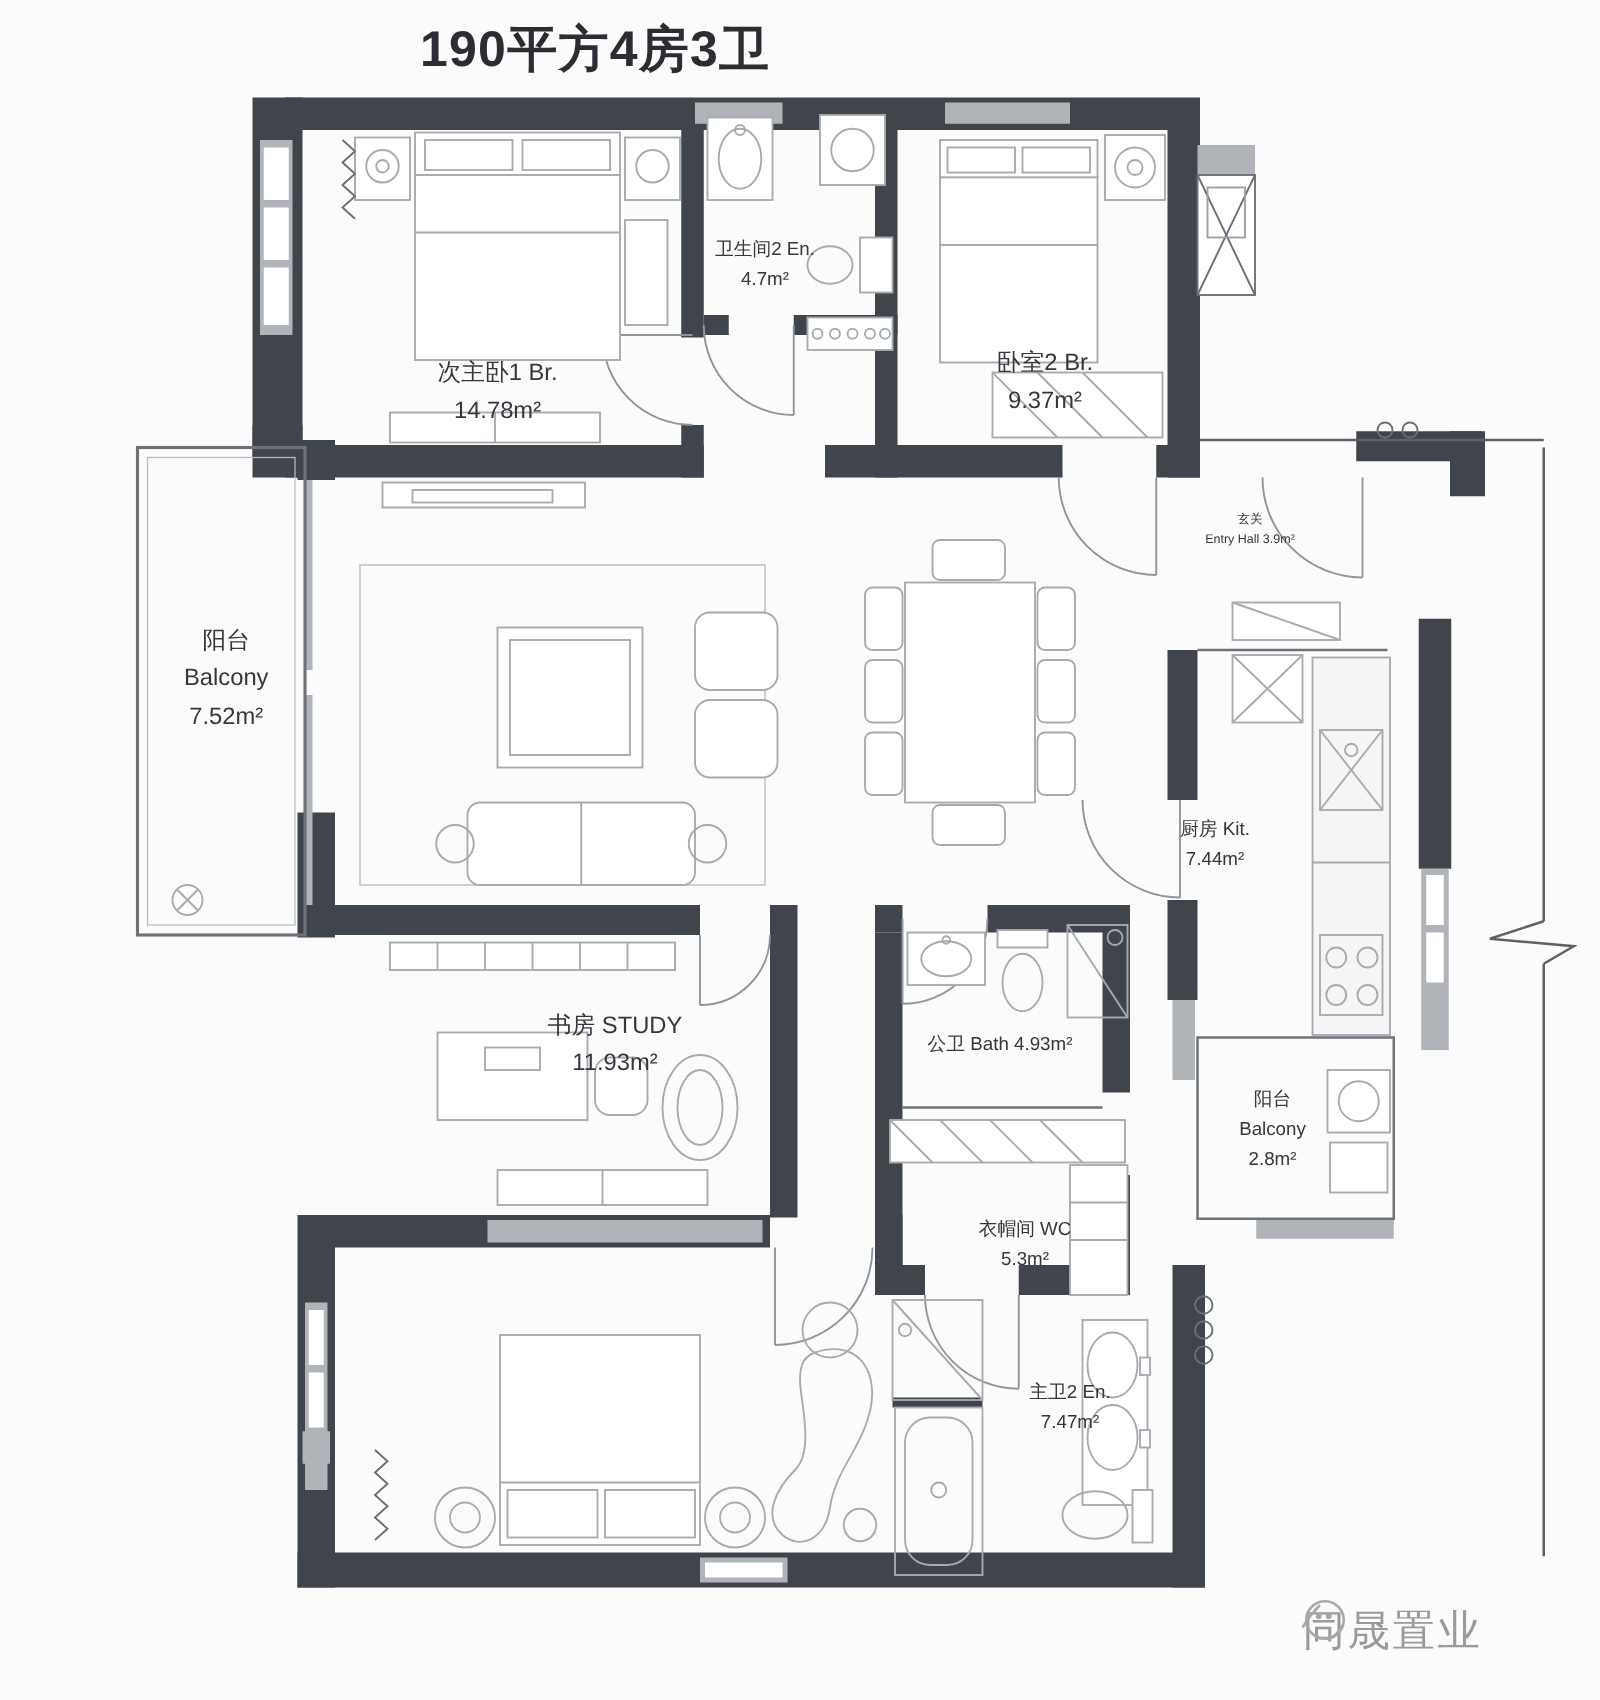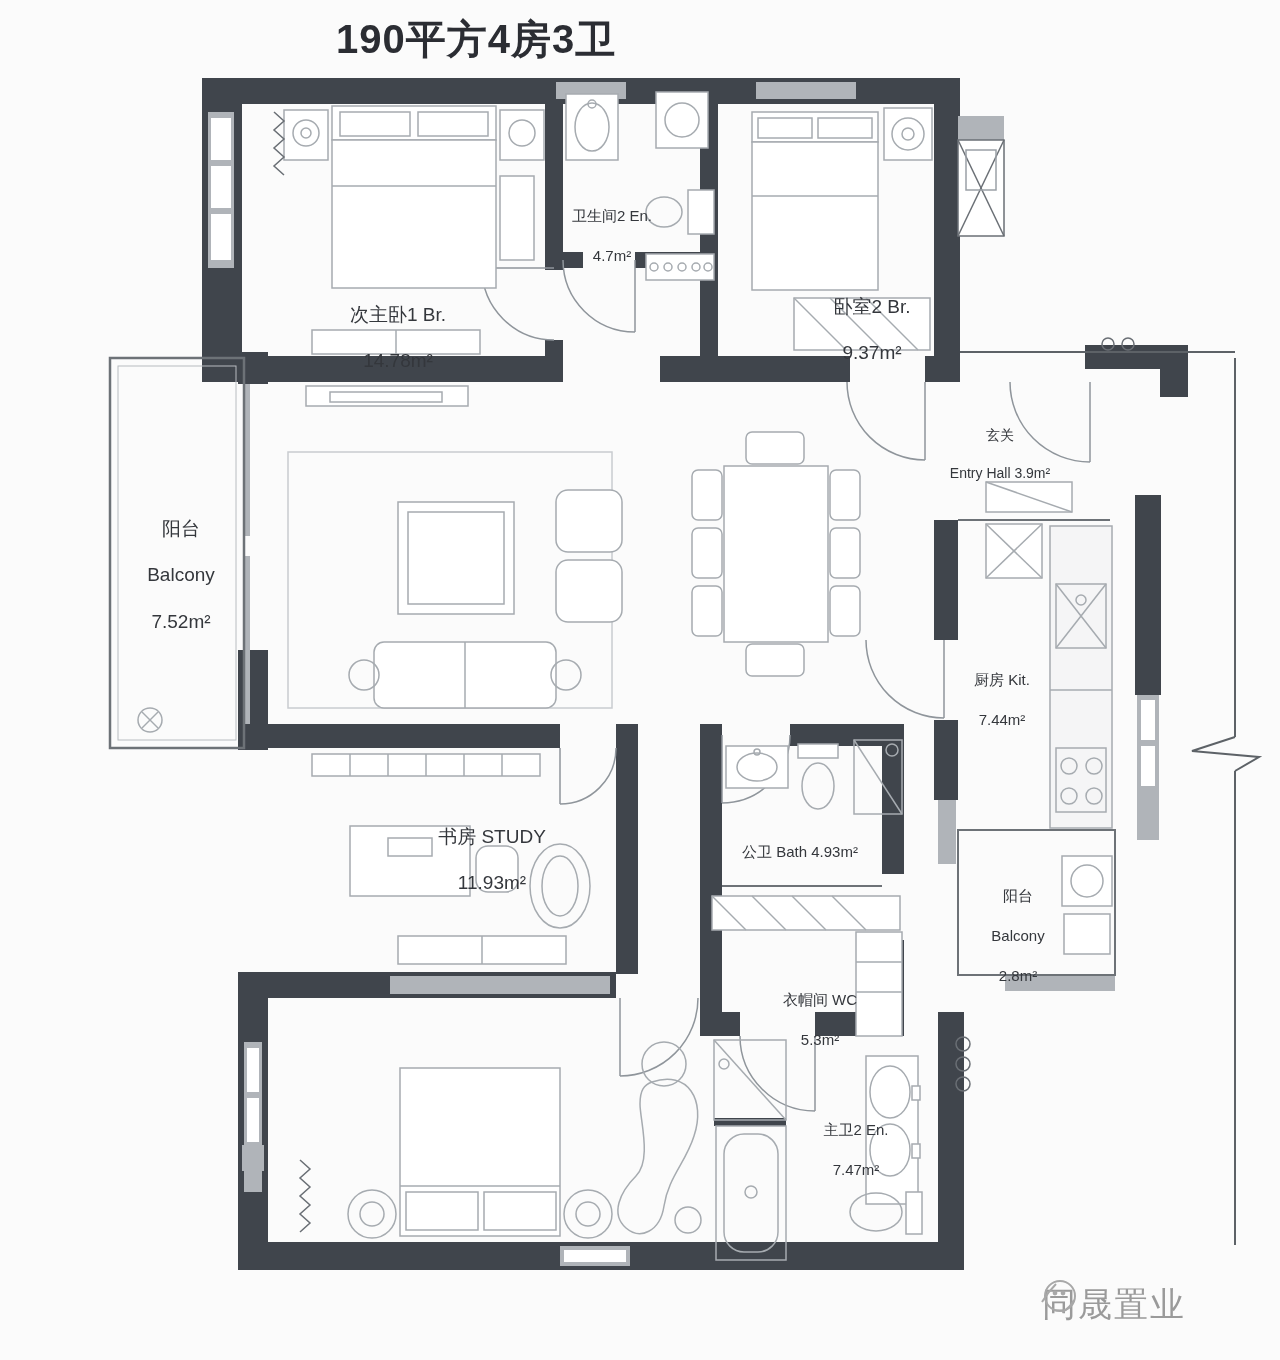--- a/index.html
+++ b/index.html
@@ -10,23 +10,23 @@
   .stage{position:absolute;left:0;top:0;width:1280px;height:1360px;}
   svg{position:absolute;left:0;top:0;}
   .title{
     position:absolute;left:336px;top:12px;font-size:40px;font-weight:600;
     color:#2b2d33;letter-spacing:1px;
   }
   .lbl{
     position:absolute;transform:translateX(-50%);text-align:center;
     color:#34373c;font-size:19px;line-height:1.6;white-space:nowrap;
   }
-  .lbl span{display:block;margin-top:16px;}
+  .lbl span{display:block;}
   .lbl.sm{font-size:15px;}
-  .lbl.xs{font-size:14px;}
+  .lbl.xs{font-size:10px;}
   .logo{
     position:absolute;left:1032px;top:1272px;width:222px;height:66px;
     display:flex;align-items:center;gap:10px;color:#9e9e9e;
     border-bottom:6px solid #404040;padding-bottom:24px;
   }
   .logo-text{font-size:34px;font-weight:500;letter-spacing:2px;color:#9a9a9a;}
 </style>
 </head>
 <body>
 
@@ -302,34 +302,34 @@
 <div class="title">190平方4房3卫</div>
 
 <div class="lbl" style="left:398px;top:284px;">
   <span>次主卧1 Br.</span>
   <span>14.78m²</span>
 </div>
 <div class="lbl sm" style="left:612px;top:188px;">
   <span>卫生间2 En.</span>
   <span>4.7m²</span>
 </div>
-<div class="lbl" style="left:872px;top:276px;">
+<div class="lbl" style="left:836px;top:276px;">
   <span>卧室2 Br.</span>
   <span>9.37m²</span>
 </div>
 <div class="lbl xs" style="left:1000px;top:408px;">
   <span>玄关</span>
   <span>Entry Hall 3.9m²</span>
 </div>
 <div class="lbl" style="left:181px;top:498px;">
   <span>阳台</span>
   <span>Balcony</span>
   <span>7.52m²</span>
 </div>
-<div class="lbl sm" style="left:1002px;top:652px;">
+<div class="lbl sm" style="left:972px;top:652px;">
   <span>厨房 Kit.</span>
   <span>7.44m²</span>
 </div>
 <div class="lbl" style="left:492px;top:806px;">
   <span>书房 STUDY</span>
   <span>11.93m²</span>
 </div>
 <div class="lbl sm" style="left:800px;top:824px;">
   <span>公卫 Bath 4.93m²</span>
 </div>

